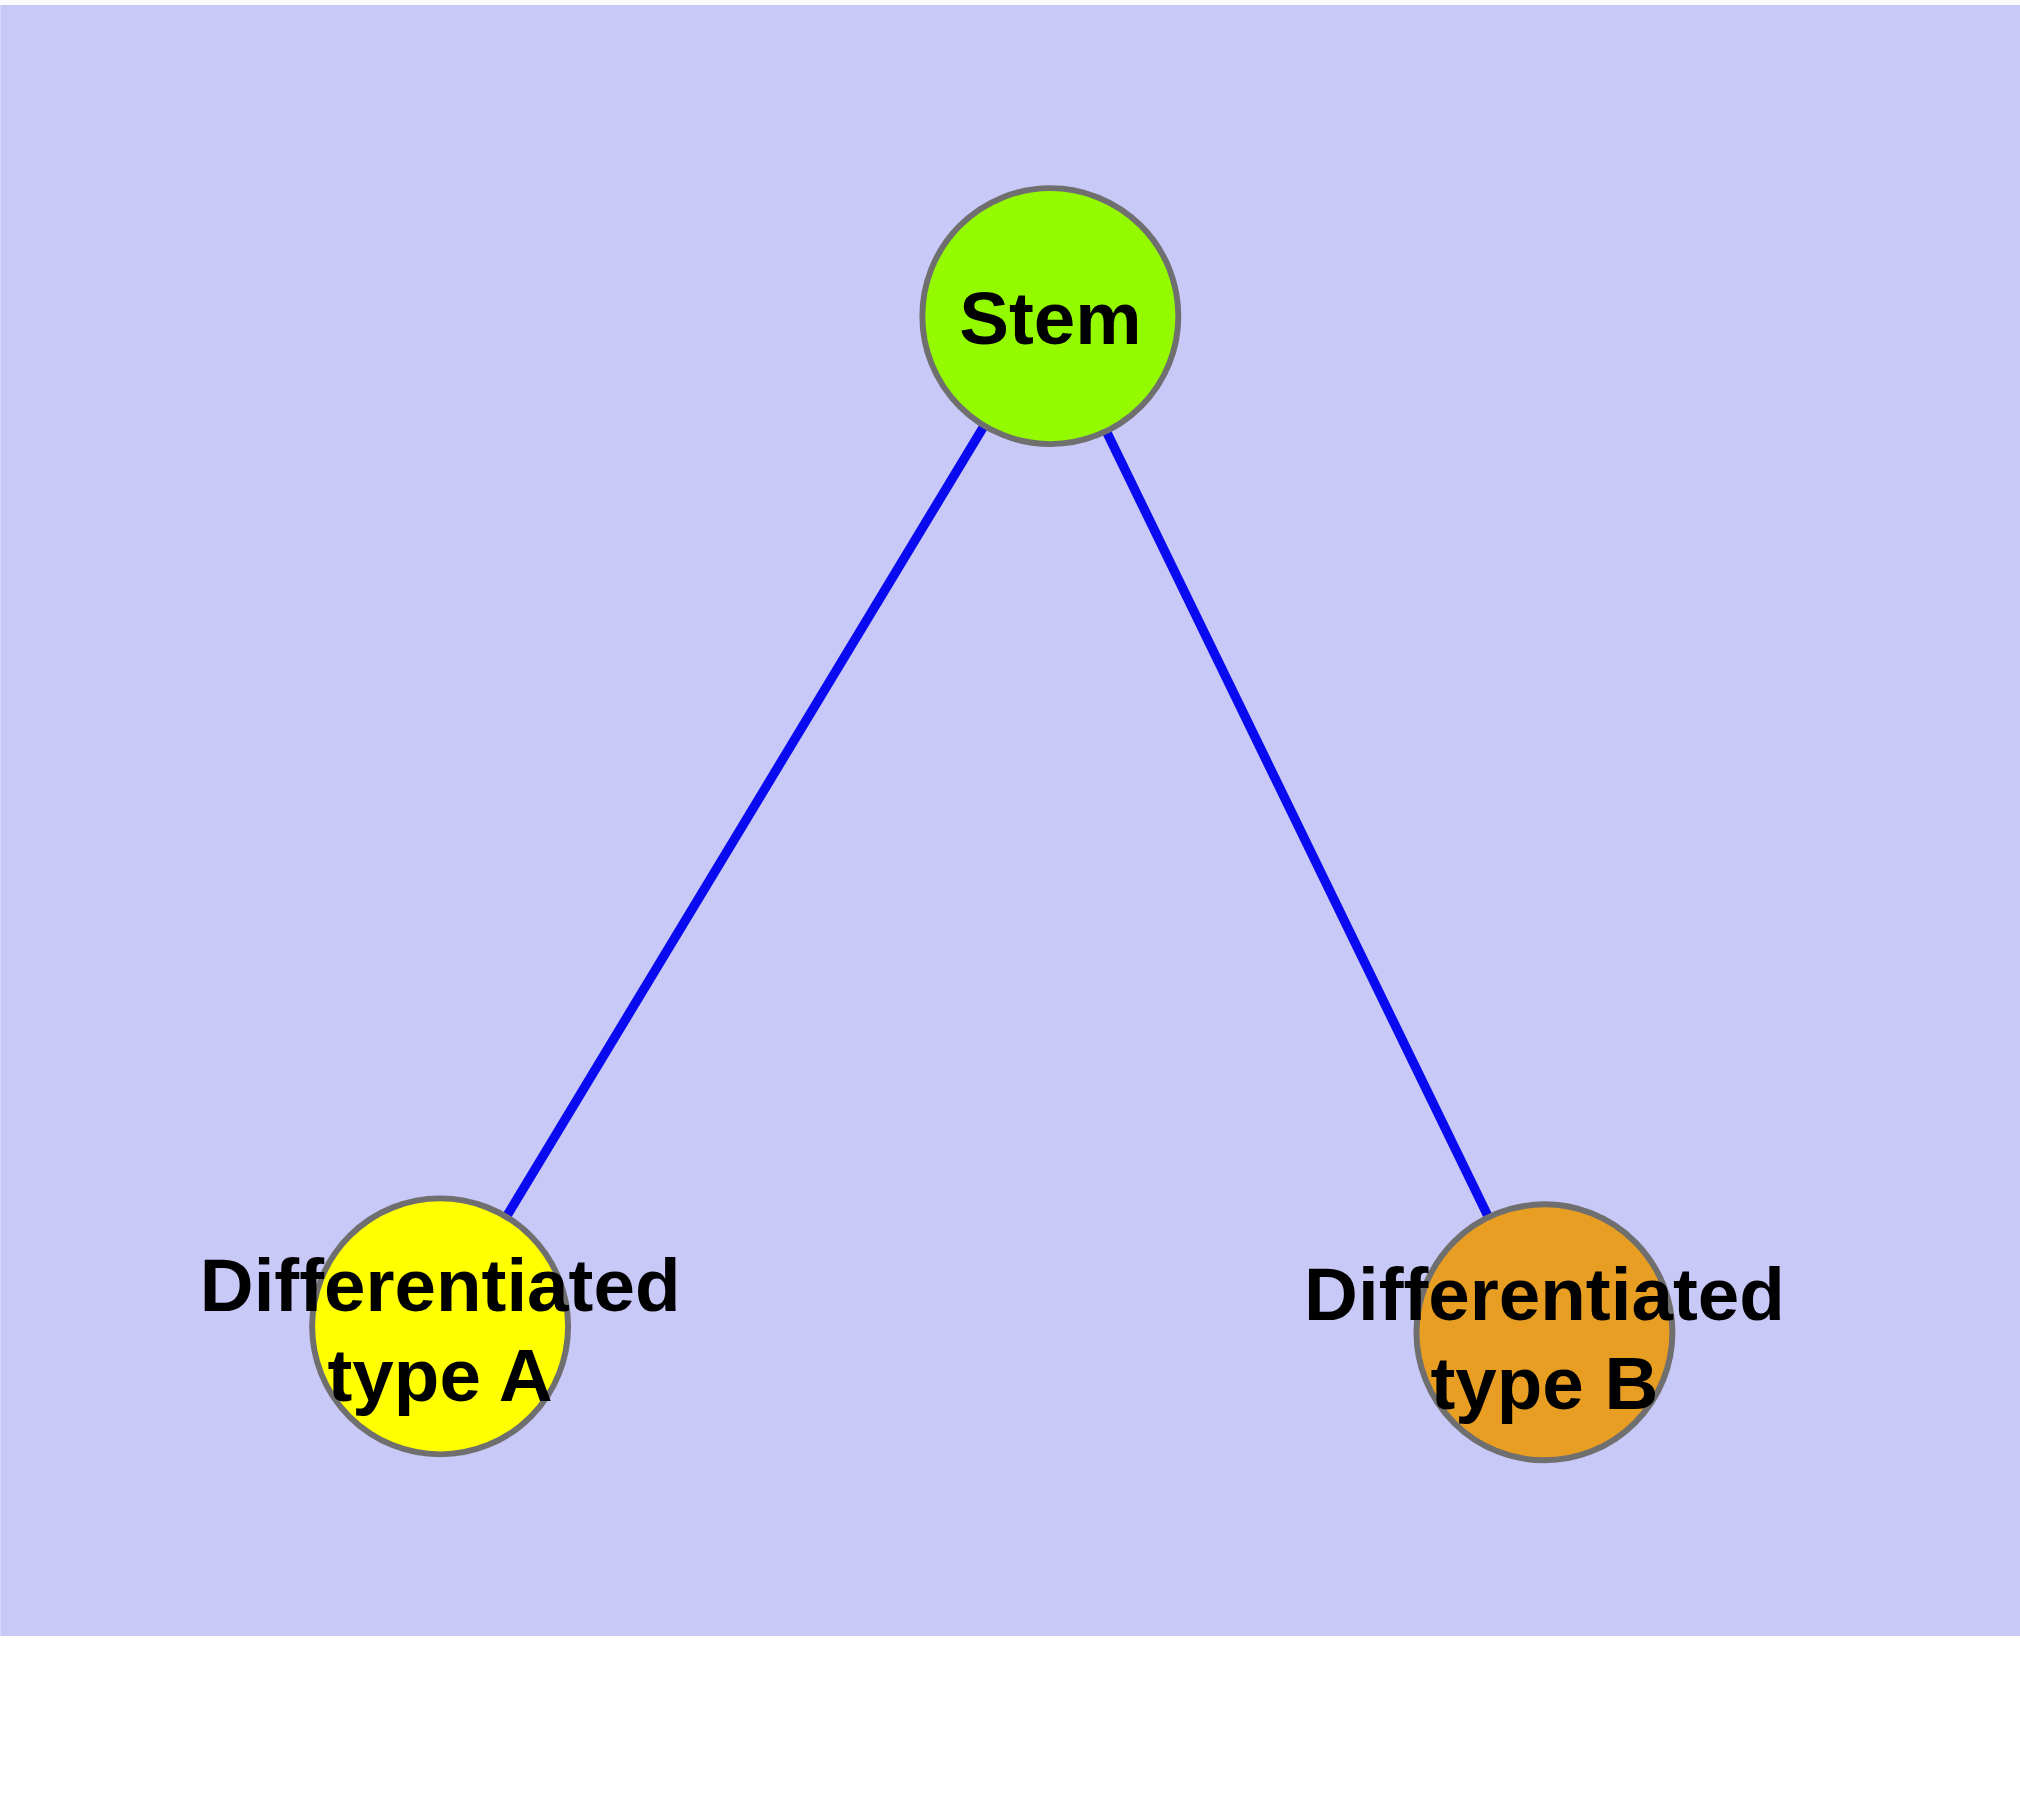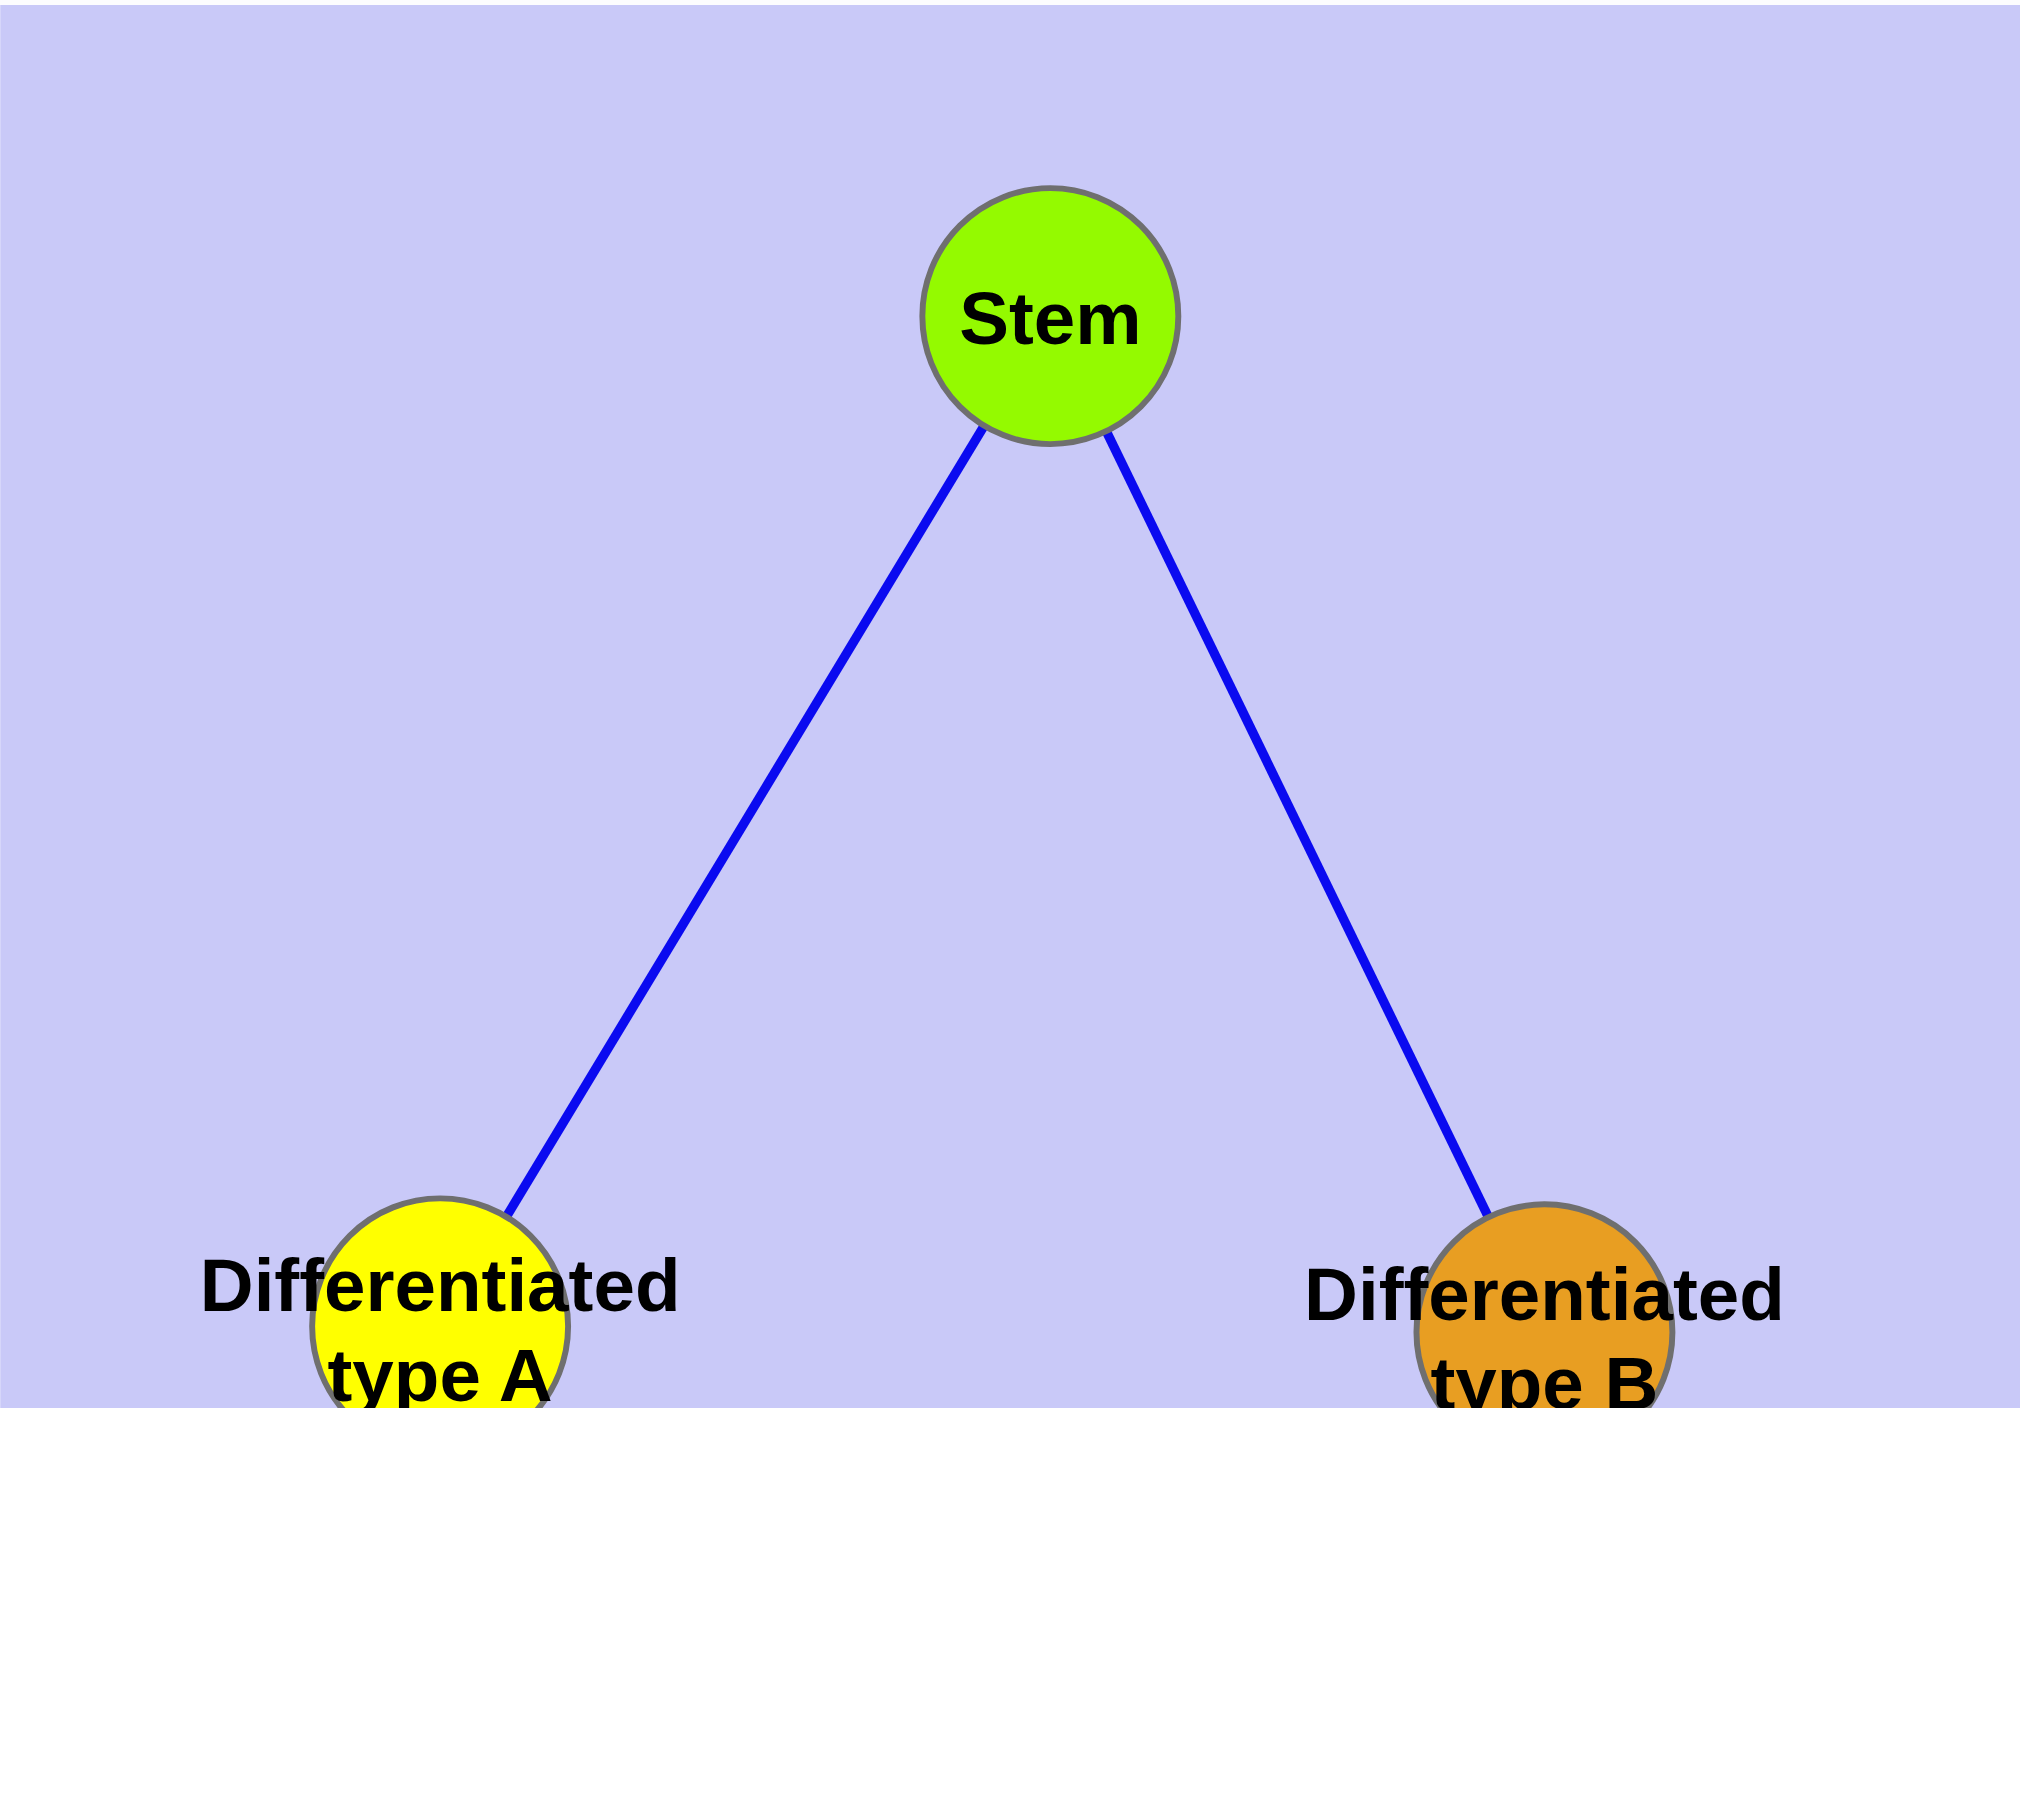--- a/index.html
+++ b/index.html
@@ -3,21 +3,21 @@
 <meta charset="utf-8">
 <style>
   html, body {
     margin: 0;
     padding: 0;
     background: #ffffff;
   }
   .canvas {
     position: relative;
     width: 2021px;
-    height: 1408px;
+    height: 1636px;
     overflow: hidden;
     font-family: "Liberation Sans", sans-serif;
   }
   .top-edge {
     position: absolute;
     top: 0; left: 0;
     width: 100%;
     height: 5.1px;
     background: #fcfcfe;
     z-index: 2;

